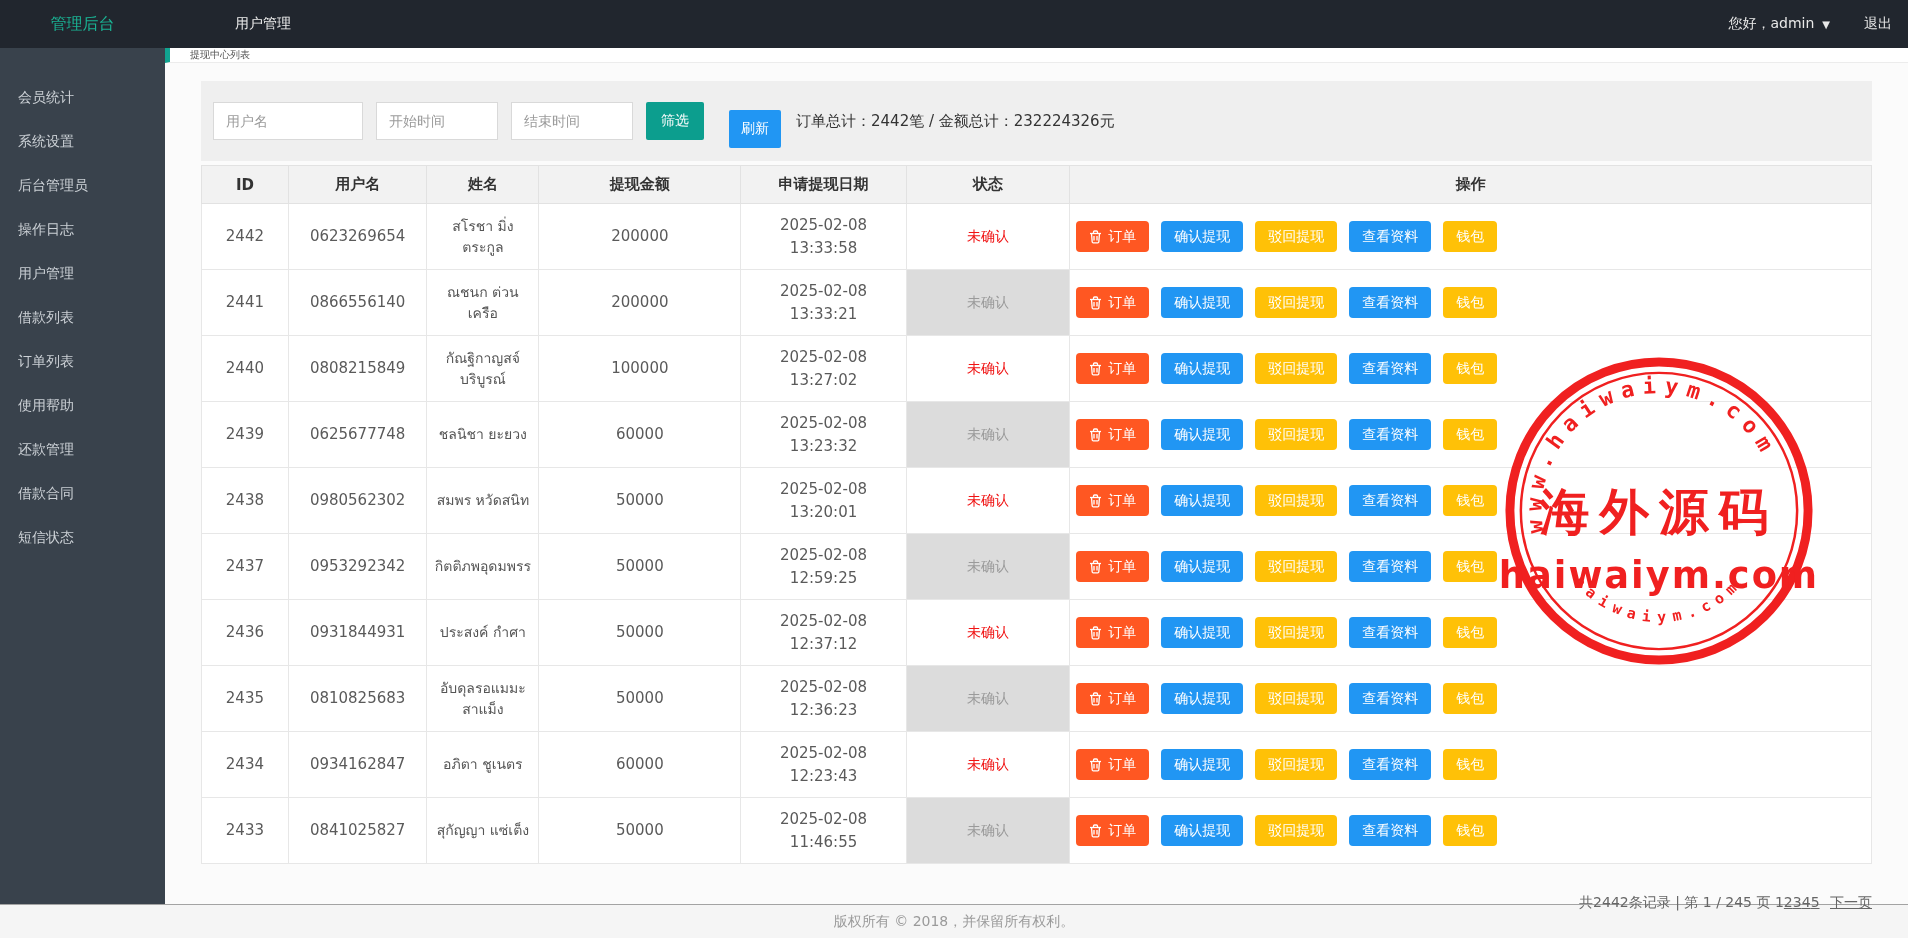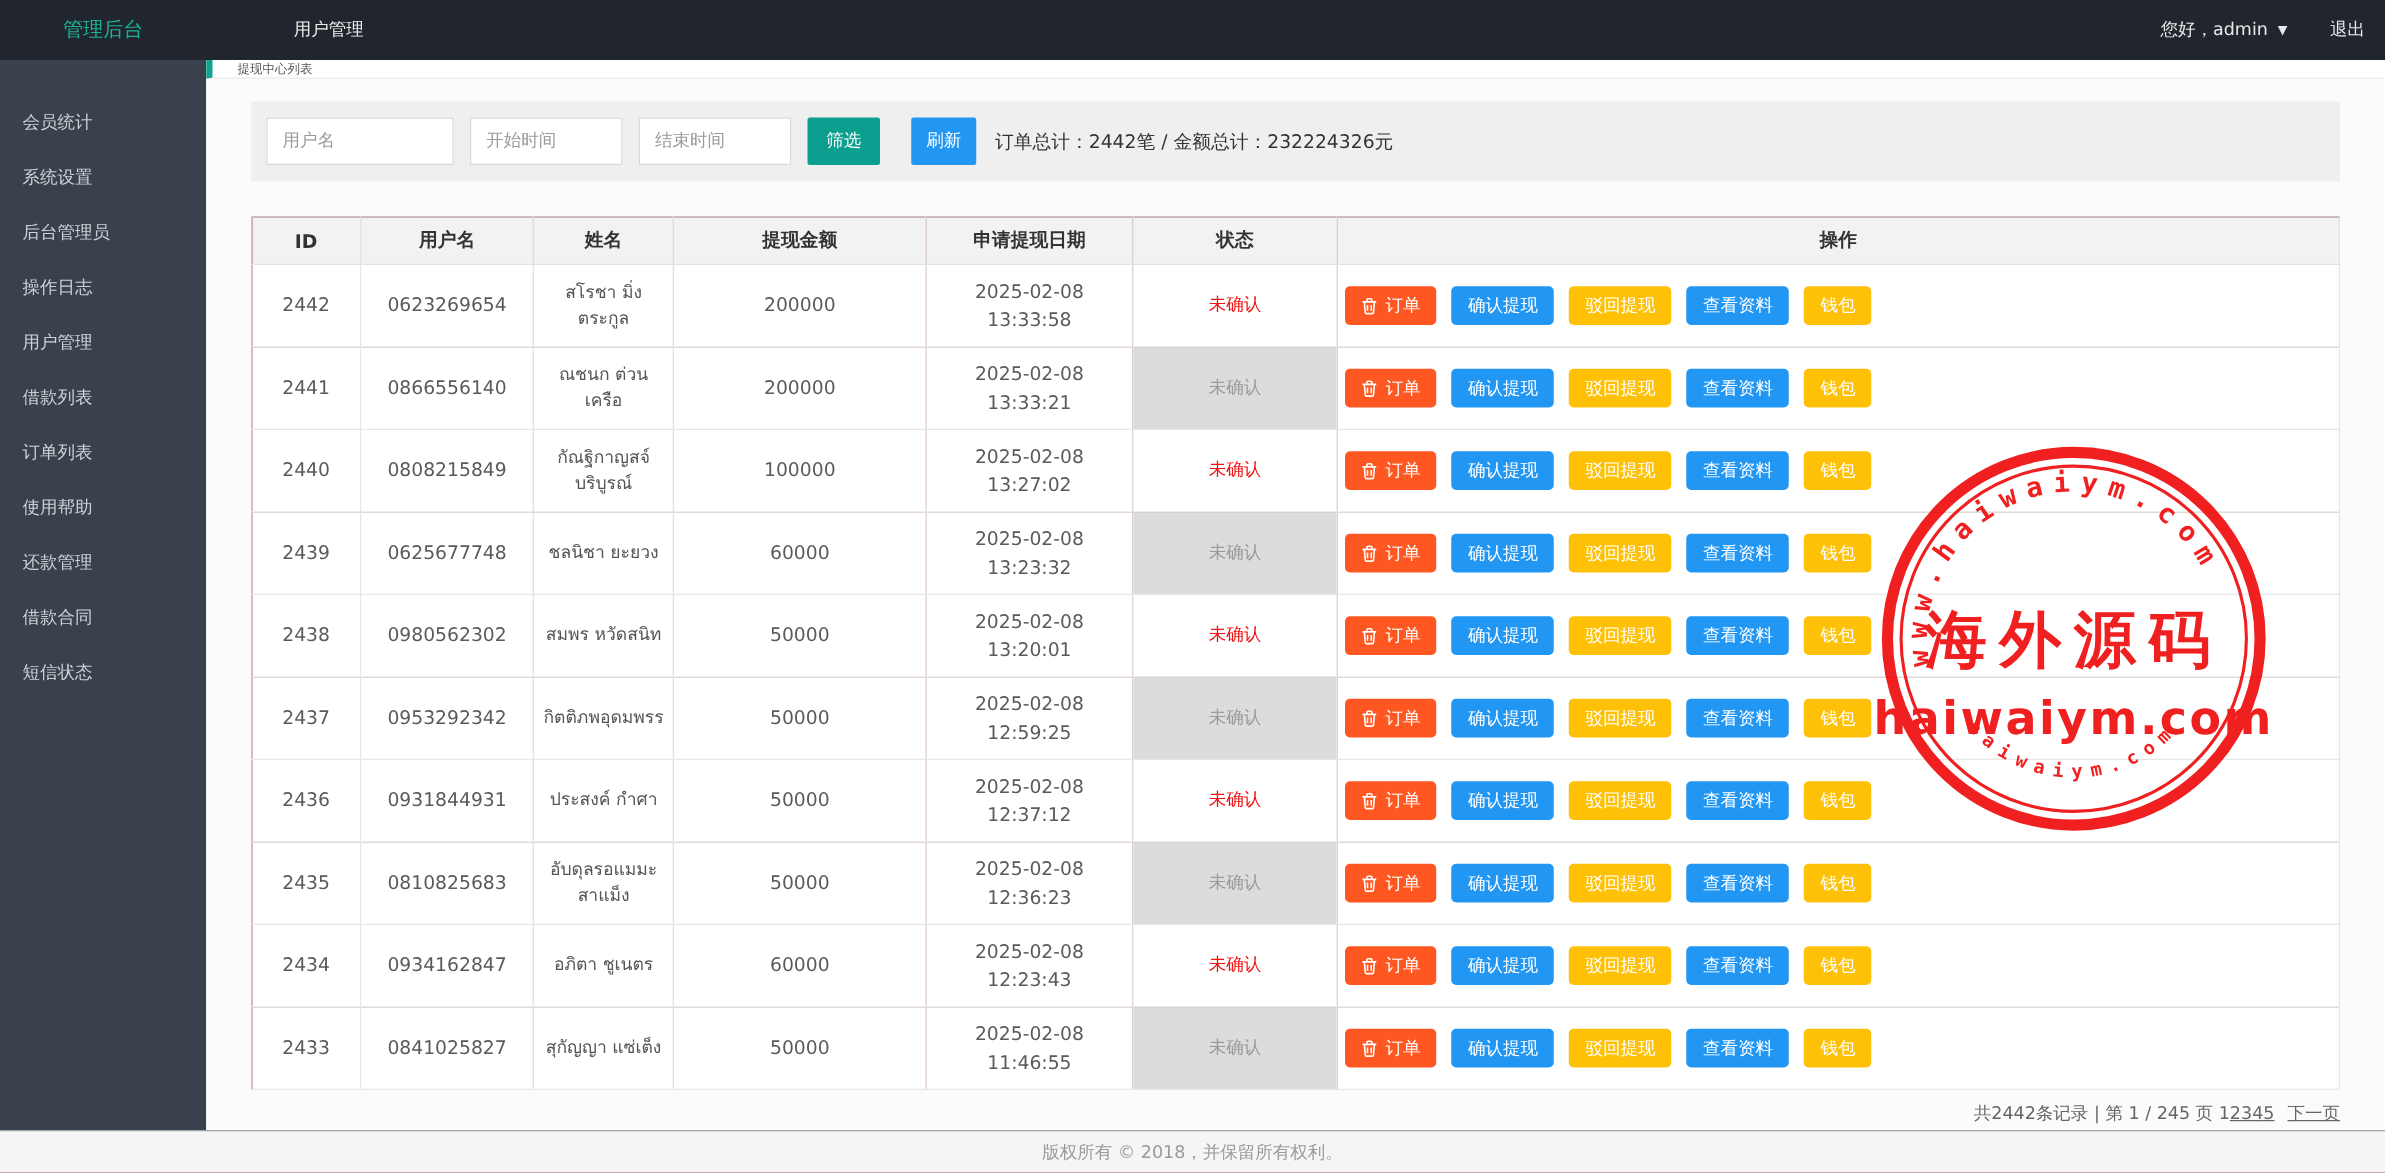--- a/index.html
+++ b/index.html
@@ -31,42 +31,42 @@
 
   
   .filter-bar { background:#efefef; padding:13px 12px; display:flex; align-items:center; gap:13px; }
   .filter-input { height:38px; border:1px solid #d9d9d9; background:#fff; padding:0 12px;
     font-size:14px; color:#555; font-family:inherit; }
   .filter-input::placeholder { color:#9b9b9b; }
   .w-user { width:150px; } .w-date { width:122px; }
   .btn-filter, .btn-refresh { height:38px; border:none; color:#fff; font-size:14px;
     border-radius:2px; cursor:pointer; font-family:inherit; }
   .btn-filter { background:#0c9e8e; width:58px; }
-  .btn-refresh { background:#2196f3; width:52px; margin-left:12px; }
+  .btn-refresh { background:#2196f3; width:52px; margin-left:12px;margin-top:16px; }
   .summary { font-size:15px; color:#333; margin-left:2px; white-space:nowrap; }
 
   
-  table { width:100%; border-collapse:collapse; margin-top:28px; background:#7f1d1d;padding-left:16px; }
+  table { width:100%; border-collapse:collapse; margin-top:4px; background:#a16207;padding-left:16px; }
   th { background:#f2f2f2; border:1px solid #e2e2e2; font-size:15px; color:#333;
     font-weight:bold; height:38px; text-align:center; }
   td { border:1px solid #e7e7e7; font-size:14px; color:#555; text-align:center;
     padding:10px 6px; line-height:1.5; background:#fff; }
   td.c-num { font-size:15px; color:#5a5a5a; }
   td.status-red { color:#f01212; }
   td.status-gray { color:#9a9a9a; background:#dcdcdc; }
   .actions { display:flex; align-items:center; gap:12px; }
   .btn { height:31px; border:none; border-radius:4px; color:#fff; font-size:14px;
     padding:0 13px; display:inline-flex; align-items:center; gap:6px; cursor:pointer;
     font-family:inherit; white-space:nowrap; }
   .btn-order { background:#ff5722; }
   .btn-blue  { background:#2196f3; }
   .btn-amber { background:#ffc107; }
 
   
-  .pagination { margin-top:10px; text-align:right; font-size:14px; color:#666; padding-bottom:12px; }
+  .pagination { margin-top:30px; text-align:right; font-size:14px; color:#666; padding-bottom:12px; }
   .pagination a { color:#666; text-decoration:underline; cursor:pointer; }
   .pagination .page-current { text-decoration:none; cursor:default; }
   .pagination .next { margin-left:6px; }
 
   
   .page-footer { height:34px; background:#f5f5f5; border-top:1px solid #a3a3a3;
     display:flex; align-items:center; justify-content:center; font-size:14px; color:#9a9a9a; }
 
   
   .stamp { position:absolute; left:1500px; top:352px; width:318px; height:318px;

